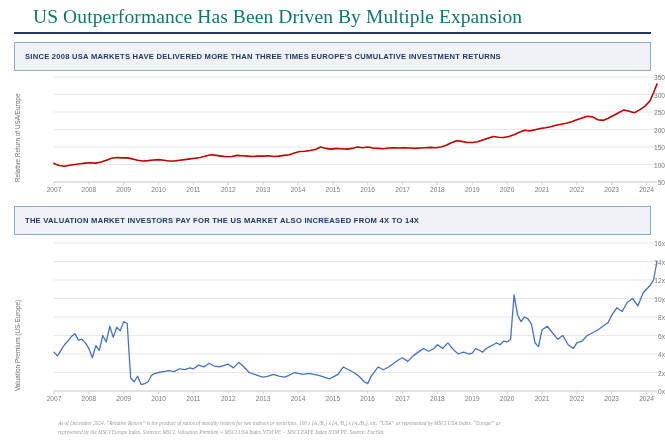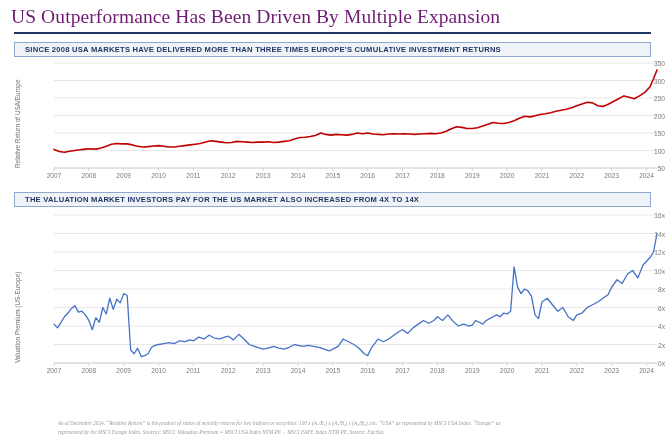--- a/index.html
+++ b/index.html
@@ -6,34 +6,34 @@
   body{
     width:665px;height:448px;
     background:#ffffff;
     font-family:"Liberation Sans", sans-serif;
     overflow:hidden;
     position:relative;
   }
   #page-title{
     font-family:"Liberation Serif", serif;
     font-size:19.5px;
-    color:#701a75;
-    padding:6px 0 0 11px;
+    color:#0f766e;
+    padding:6px 0 0 33px;
     letter-spacing:.1px;
     white-space:nowrap;
   }
   .title-rule{
     height:2px;background:#1F3864;
     margin:4px 14px 0 14px;
   }
   .banner{
     margin:8px 14px 0 14px;
     background:#EFF2F7;
     border:1px solid #8EA9CE;
-    height:15px;
+    height:29px;
     display:flex;align-items:center;
     padding-left:10px;
     box-sizing:border-box;
   }
   .banner span{
     font-size:7.6px;
     font-weight:bold;
     color:#1F3864;
     letter-spacing:.25px;
     white-space:nowrap;

